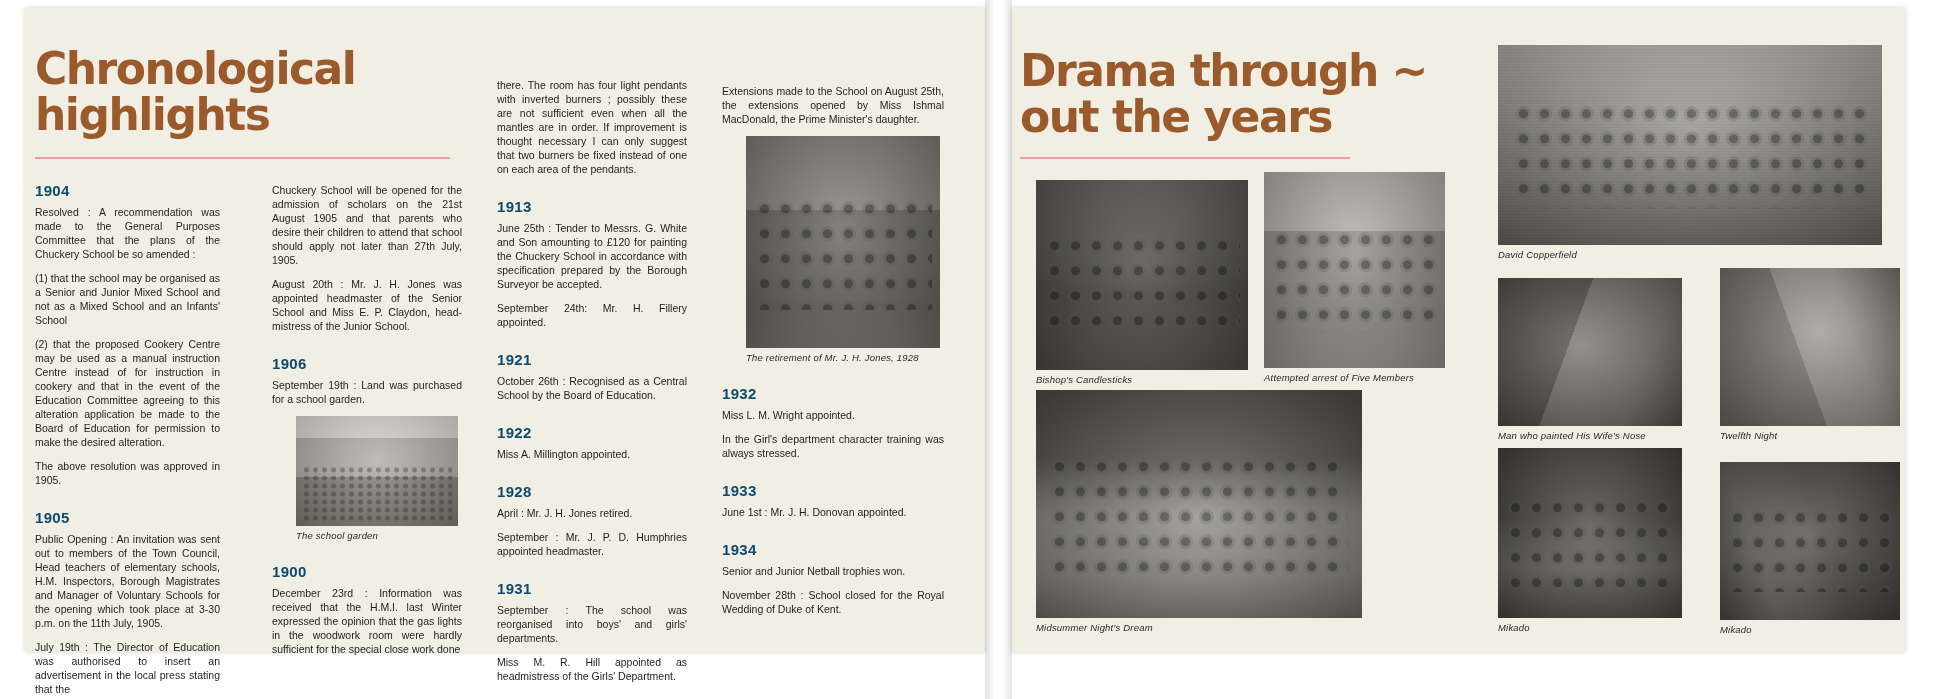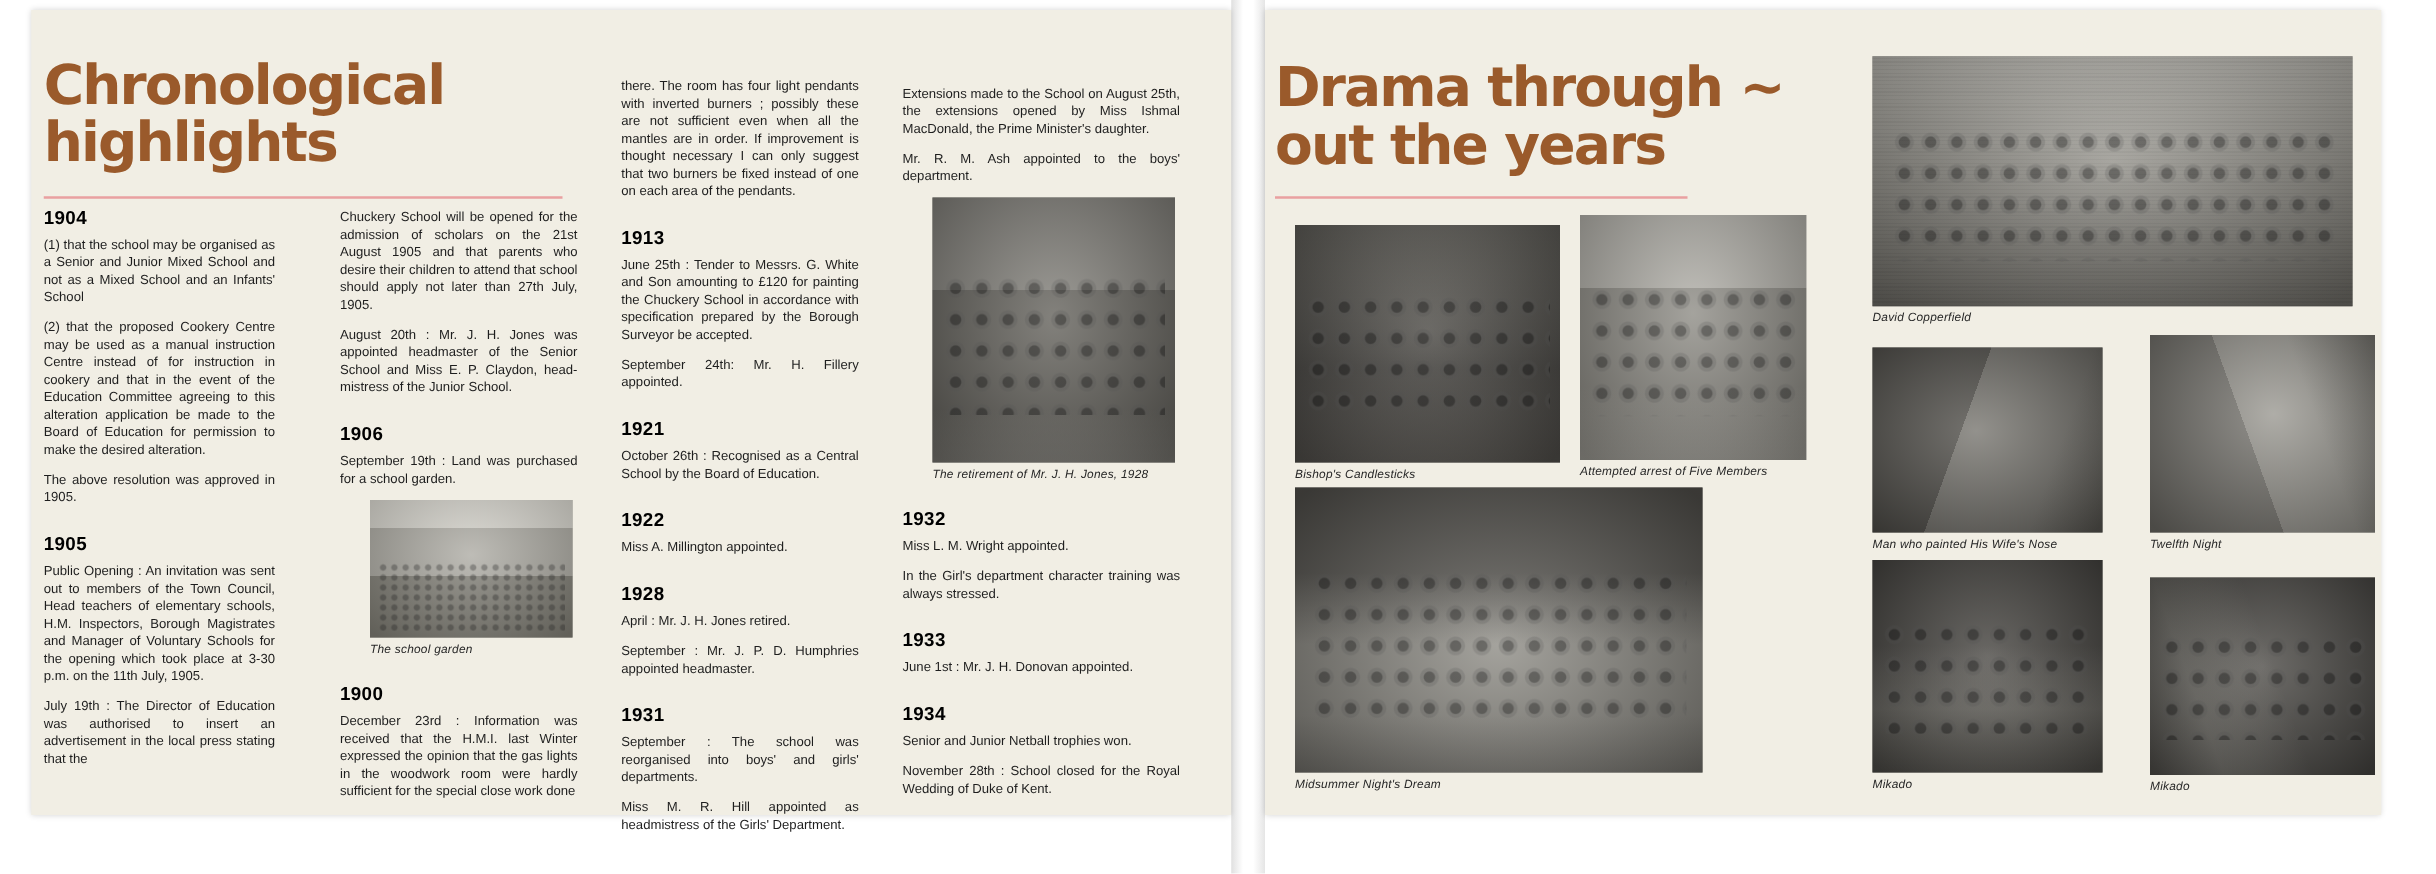--- a/index.html
+++ b/index.html
@@ -23,22 +23,22 @@
   .rule{position:absolute;height:2px;background:#e9a0a0;}
   .rule-left{left:10px;top:149px;width:415px;}
   .rule-right{left:8px;top:149px;width:330px;}
 
   
   .col{position:absolute;color:#1e1e1e;}
   .col-1{left:10px; top:158px;width:185px;}
   .col-2{left:247px;top:159px;width:190px;}
   .col-3{left:472px;top:54px; width:190px;}
   .col-4{left:697px;top:60px; width:222px;}
-  .col > :first-child{margin-top:0;}
-  .year{font-size:15px;font-weight:bold;letter-spacing:.3px;margin:22px 0 6px;color:#000000;}
+  .col > :first-child{margin-top:16px;}
+  .year{font-size:15px;font-weight:bold;letter-spacing:.3px;margin:22px 0 6px;color:#0c4a6e;}
   .body{font-size:10.5px;line-height:14px;margin:0 0 10px;text-align:justify;}
 
   
   .fig{margin:0;padding-left:20px;}
   .inline-fig{margin:10px 4px;}
   .abs-fig{position:absolute;}
   .photo{position:relative;overflow:hidden;width:100%;
     background-color:#8f8d86;
     background-image:
       radial-gradient(ellipse at 50% 42%,rgba(255,255,255,.20),rgba(0,0,0,.30) 96%),
@@ -108,20 +108,21 @@
 <body>
 
 <div class="stage">
 
   <div class="page page-left">
     <h1 class="display"><span>Chronological</span><br><span>highlights</span></h1>
     <div class="rule rule-left"></div>
     <div id="left-columns">
         <div class="col col-1">
           <h3 class="year">1904</h3>
+          <p class="body">Resolved : A recommendation was made to the General Purposes Committee that the plans of the Chuckery School be so amended :</p>
           <p class="body">(1) that the school may be organised as a Senior and Junior Mixed School and not as a Mixed School and an Infants' School</p>
           <p class="body">(2) that the proposed Cookery Centre may be used as a manual instruction Centre instead of for instruction in cookery and that in the event of the Education Committee agreeing to this alteration application be made to the Board of Education for permission to make the desired alteration.</p>
           <p class="body">The above resolution was approved in 1905.</p>
           <h3 class="year">1905</h3>
           <p class="body">Public Opening : An invitation was sent out to members of the Town Council, Head teachers of elementary schools, H.M. Inspectors, Borough Magistrates and Manager of Voluntary Schools for the opening which took place at 3-30 p.m. on the 11th July, 1905.</p>
           <p class="body">July 19th : The Director of Education was authorised to insert an advertisement in the local press stating that the</p>
         </div>
         <div class="col col-2">
           <p class="body">Chuckery School will be opened for the admission of scholars on the 21st August 1905 and that parents who desire their children to attend that school should apply not later than 27th July, 1905.</p>
           <p class="body">August 20th : Mr. J. H. Jones was appointed headmaster of the Senior School and Miss E. P. Claydon, head-mistress of the Junior School.</p>
@@ -145,21 +146,20 @@
           <p class="body">Miss A. Millington appointed.</p>
           <h3 class="year">1928</h3>
           <p class="body">April : Mr. J. H. Jones retired.</p>
           <p class="body">September : Mr. J. P. D. Humphries appointed headmaster.</p>
           <h3 class="year">1931</h3>
           <p class="body">September : The school was reorganised into boys' and girls' departments.</p>
           <p class="body">Miss M. R. Hill appointed as headmistress of the Girls' Department.</p>
         </div>
         <div class="col col-4">
           <p class="body">Extensions made to the School on August 25th, the extensions opened by Miss Ishmal MacDonald, the Prime Minister's daughter.</p>
-          <p class="body">Mr. R. M. Ash appointed to the boys' department.</p>
           <figure class="fig inline-fig ph-retirement">
             <div class="photo"></div>
             <figcaption class="caption">The retirement of Mr. J. H. Jones, 1928</figcaption>
           </figure>
           <h3 class="year">1932</h3>
           <p class="body">Miss L. M. Wright appointed.</p>
           <p class="body">In the Girl's department character training was always stressed.</p>
           <h3 class="year">1933</h3>
           <p class="body">June 1st : Mr. J. H. Donovan appointed.</p>
           <h3 class="year">1934</h3>

